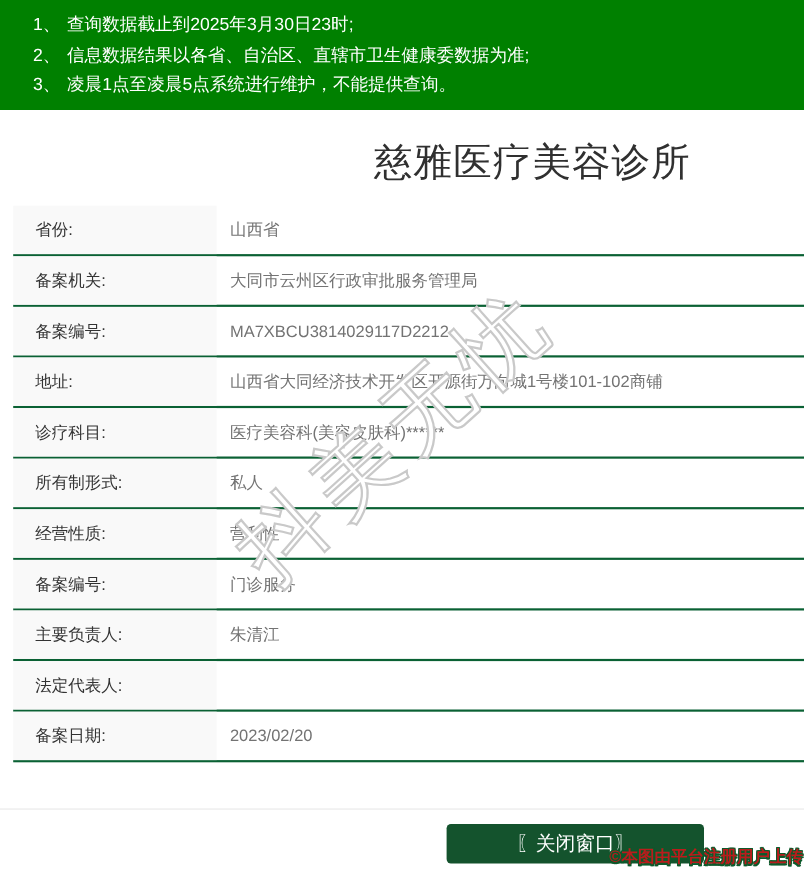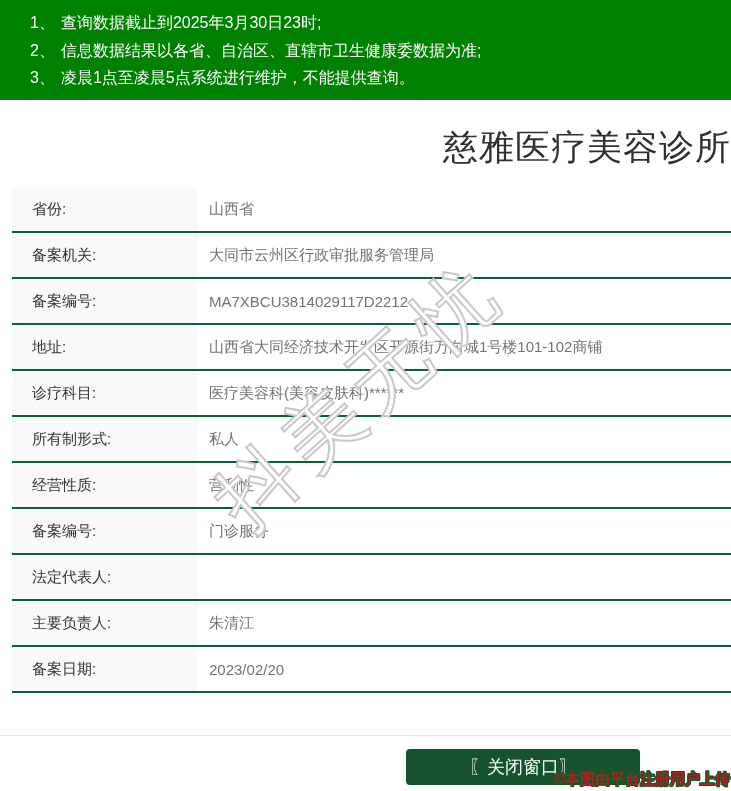--- a/index.html
+++ b/index.html
@@ -24,21 +24,21 @@
   .notice-line { line-height:27.5px; white-space:nowrap; }
   .notice-line b { font-weight:normal; }
   .notice-num { margin-right:6px; }
 
   
   .title-band { height:87px; }
   .page-title {
     padding-top:24px;
     margin-left:340px;
     width:391px;
-    text-align:right;
+    text-align:left;
     font-size:35px;
     font-weight:400;
     color:#303030;
     letter-spacing:1px;
     white-space:nowrap;
   }
 
   
   .info-table { width:731px; }
   .info-row {
@@ -162,26 +162,26 @@
     </div>
     <div class="info-row">
       <div class="row-label">经营性质:</div>
       <div class="row-value">营利性</div>
     </div>
     <div class="info-row">
       <div class="row-label">备案编号:</div>
       <div class="row-value">门诊服务</div>
     </div>
     <div class="info-row">
+      <div class="row-label">主要负责人:</div>
+      <div class="row-value">朱清江</div>
+    </div>
+    <div class="info-row">
       <div class="row-label">法定代表人:</div>
       <div class="row-value"></div>
-    </div>
-    <div class="info-row">
-      <div class="row-label">主要负责人:</div>
-      <div class="row-value">朱清江</div>
     </div>
     <div class="info-row">
       <div class="row-label">备案日期:</div>
       <div class="row-value">2023/02/20</div>
     </div>
   </div>
 
   <div class="table-gap"></div>
 
   <button class="close-window-button">〖关闭窗口〗</button>

